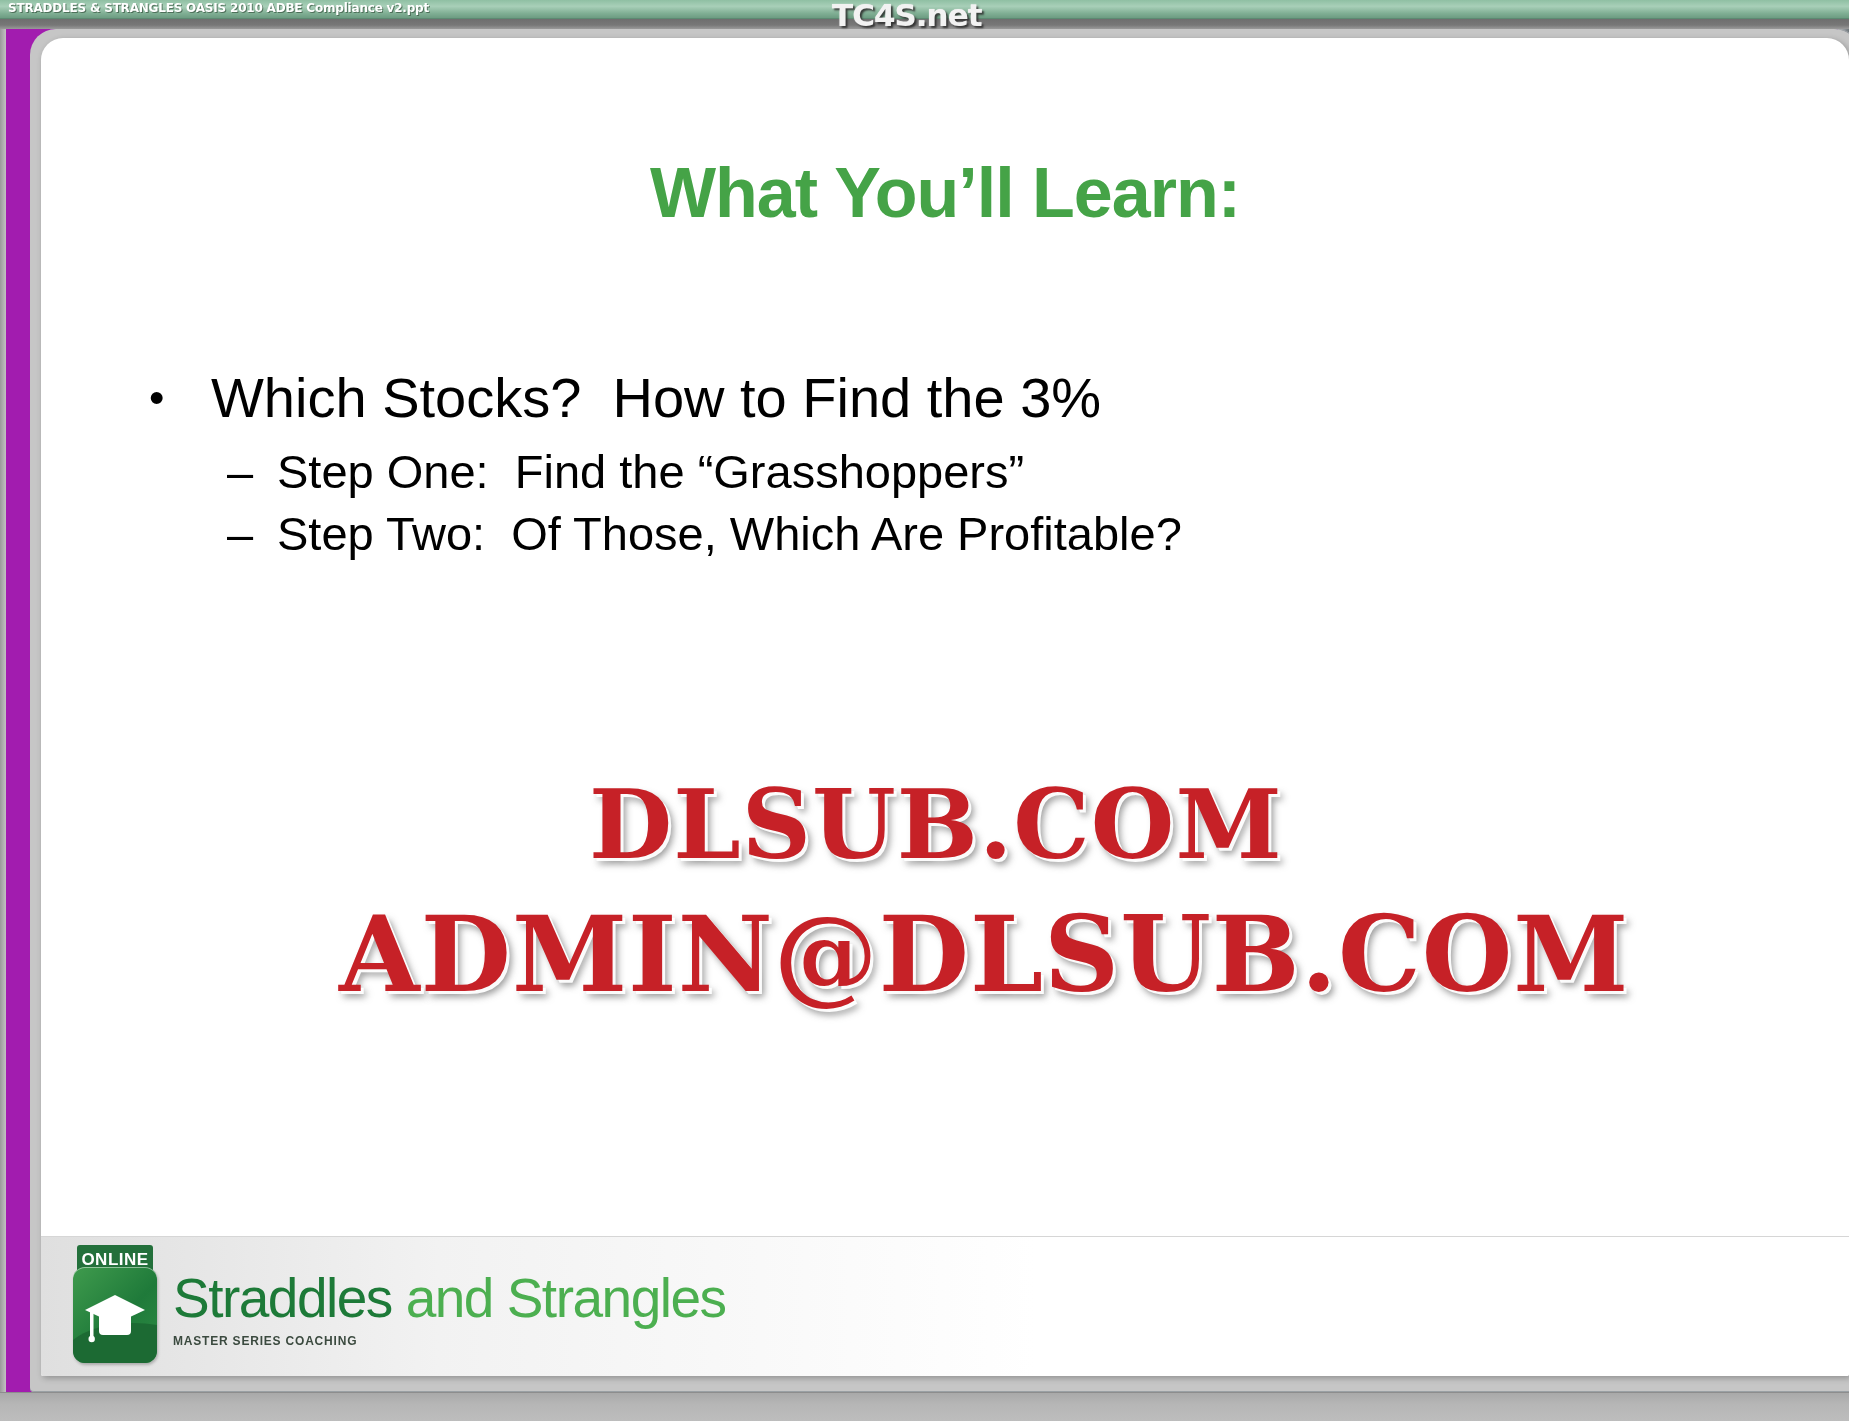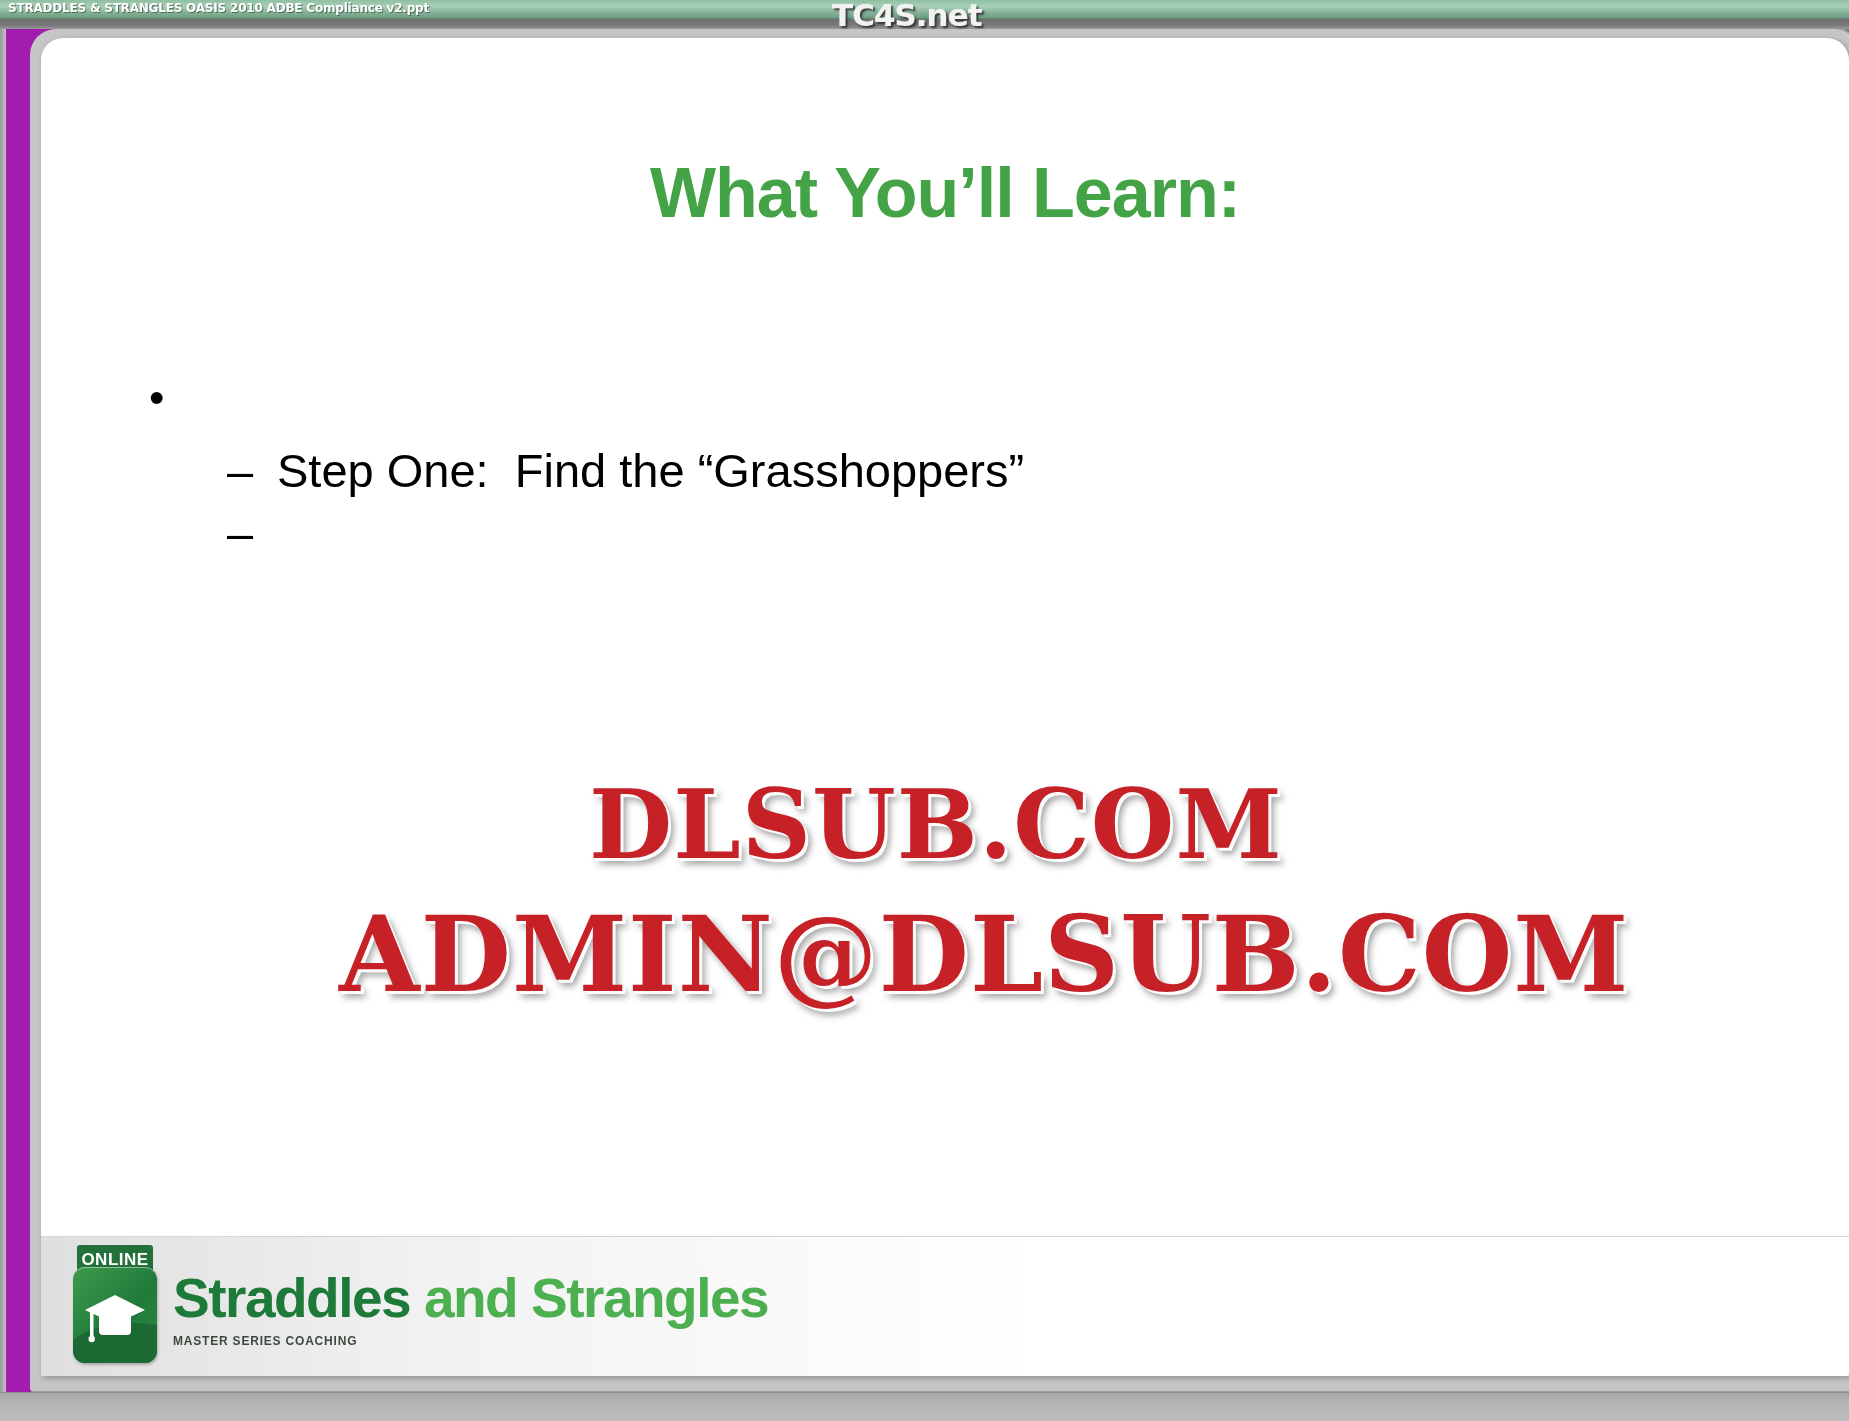--- a/index.html
+++ b/index.html
@@ -223,21 +223,21 @@
     top: 26px; left: 10px;
     width: 64px; height: 50px;
     z-index: 2;
   }
   #logo-words {
     padding-top: 26px;
   }
   #logo-line1 {
     font-family: "Liberation Sans", sans-serif;
     font-size: 55px;
-    font-weight: bold;
+    font-weight: normal;
     line-height: 1;
     white-space: nowrap;
     letter-spacing: -1.5px;
   }
   .logo-dark { color: #1d7a38; }
   .logo-light { color: #4caf50; }
   #logo-tagline {
     margin-top: 8px;
     font-family: "Liberation Sans", sans-serif;
     font-size: 12px;
@@ -286,29 +286,31 @@
 
   <div id="frame">
     <div id="slide">
 
       <div id="slide-title">What You’ll Learn:</div>
 
       <div id="bullets">
 
         <div class="bullet-l1">
           <span class="marker">•</span>
+          <span class="btext">Which Stocks?  How to Find the 3%</span>
         </div>
 
         <div class="bullet-l2">
           <span class="marker">–</span>
           <span class="btext">Step One:  Find the “Grasshoppers”</span>
         </div>
 
         <div class="bullet-l2">
           <span class="marker">–</span>
+          <span class="btext">Step Two:  Of Those, Which Are Profitable?</span>
         </div>
 
       </div>
 
       <div class="redmark" id="redmark-2">ADMIN@DLSUB.COM</div>
       <div class="redmark" id="redmark-1">DLSUB.COM</div>
 
       <div id="logo-strip">
         <div id="logo">
 

